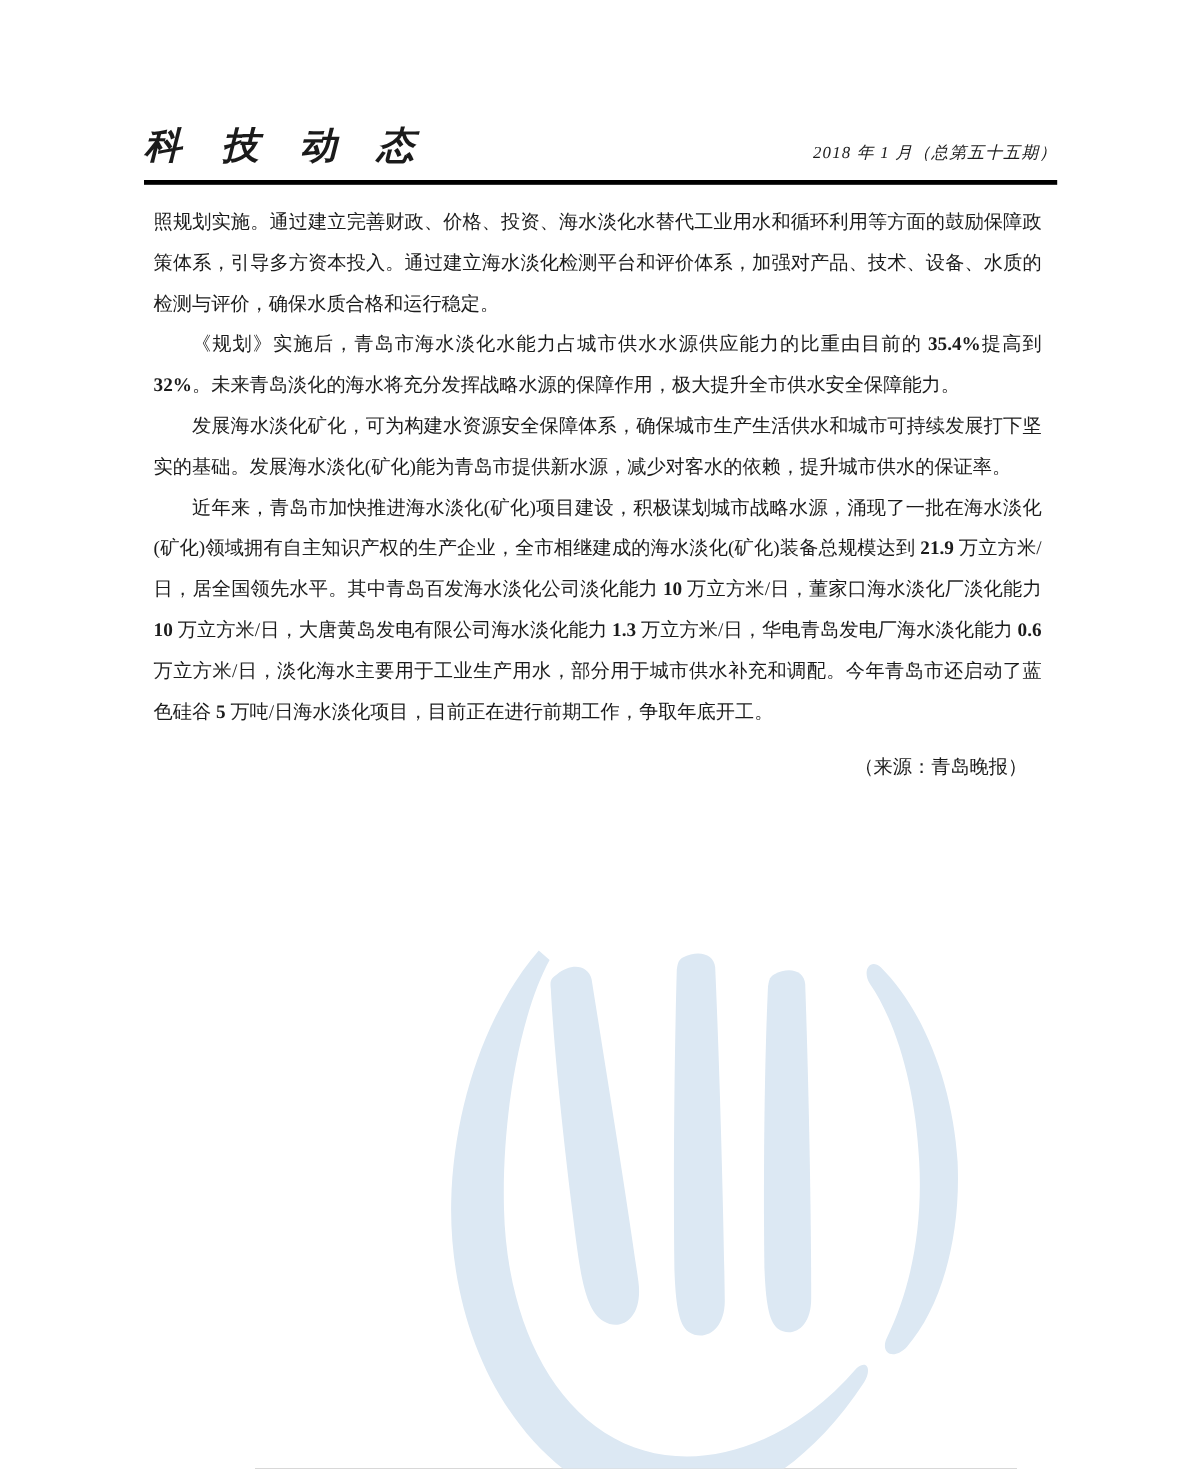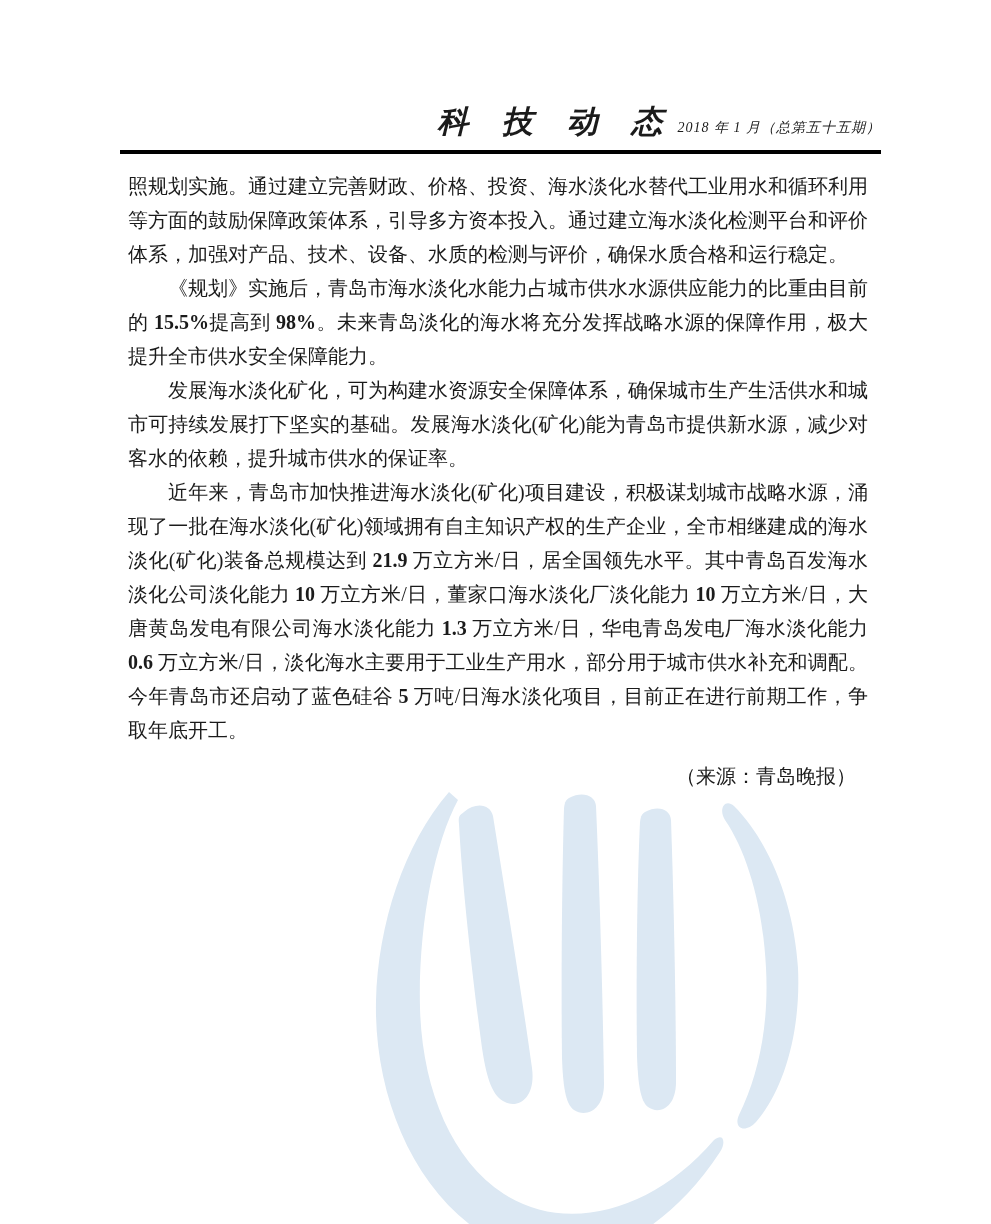--- a/index.html
+++ b/index.html
@@ -8,36 +8,36 @@
     width:991px;height:1224px;
     margin:0 auto;
     background:#ffffff;
     overflow:hidden;
     font-family:"Liberation Serif","DejaVu Serif",serif;
     color:#1b1b1b;
   }
   
   .header{position:absolute;left:120px;right:110px;top:0;z-index:2;}
   .masthead{
-    display:flex;justify-content:flex-end;align-items:baseline;
+    display:flex;justify-content:space-between;align-items:baseline;
     padding-top:101px;white-space:nowrap;
   }
   .masthead-title{
     font-size:31px;font-weight:bold;font-style:italic;
     letter-spacing:13px;
   }
   .masthead-issue{
     font-size:14px;font-weight:normal;font-style:italic;
     margin-left:2px;letter-spacing:1px;
   }
   .rule{height:4px;background:#000;margin-top:7px;}
   
   .body-text{
     position:absolute;left:128px;width:740px;top:169px;z-index:2;
-    font-size:20px;line-height:34px;text-align:justify;
+    font-size:16px;line-height:34px;text-align:justify;
   }
   .para{margin:0;}
   .para.indent{text-indent:2em;}
   .num{font-weight:bold;}
   .source{margin:12px;text-align:right;}
   
   .watermark{
     position:absolute;left:352px;top:786px;width:470px;height:520px;
     z-index:1;
   }
@@ -67,20 +67,20 @@
     <div class="masthead">
       <span class="masthead-title">科 技 动 态</span>
         <span class="masthead-issue">2018 年 1 月（总第五十五期）</span>
     </div>
     <div class="rule"></div>
   </header>
 
   <main class="body-text">
     <div id="paragraph-list">
         <p class="para"><span>照规划实施。通过建立完善财政、价格、投资、海水淡化水替代工业用水和循环利用等方面的鼓励保障政策体系，引导多方资本投入。通过建立海水淡化检测平台和评价体系，加强对产品、技术、设备、水质的检测与评价，确保水质合格和运行稳定。</span></p>
-        <p class="para indent"><span>《规划》实施后，青岛市海水淡化水能力占城市供水水源供应能力的比重由目前的 </span><span class="num">15.5%</span><span>提高到 </span><span class="num">98%</span><span>。未来青岛淡化的海水将充分发挥战略水源的保障作用，极大提升全市供水安全保障能力。</span></p>
+        <p class="para indent"><span>《规划》实施后，青岛市海水淡化水能力占城市供水水源供应能力的比重由目前的 </span><span class="num">35.4%</span><span>提高到 </span><span class="num">32%</span><span>。未来青岛淡化的海水将充分发挥战略水源的保障作用，极大提升全市供水安全保障能力。</span></p>
         <p class="para indent"><span>发展海水淡化矿化，可为构建水资源安全保障体系，确保城市生产生活供水和城市可持续发展打下坚实的基础。发展海水淡化(矿化)能为青岛市提供新水源，减少对客水的依赖，提升城市供水的保证率。</span></p>
         <p class="para indent"><span>近年来，青岛市加快推进海水淡化(矿化)项目建设，积极谋划城市战略水源，涌现了一批在海水淡化(矿化)领域拥有自主知识产权的生产企业，全市相继建成的海水淡化(矿化)装备总规模达到 </span><span class="num">21.9</span><span> 万立方米/日，居全国领先水平。其中青岛百发海水淡化公司淡化能力 </span><span class="num">10</span><span> 万立方米/日，董家口海水淡化厂淡化能力 </span><span class="num">10</span><span> 万立方米/日，大唐黄岛发电有限公司海水淡化能力 </span><span class="num">1.3</span><span> 万立方米/日，华电青岛发电厂海水淡化能力 </span><span class="num">0.6</span><span> 万立方米/日，淡化海水主要用于工业生产用水，部分用于城市供水补充和调配。今年青岛市还启动了蓝色硅谷 </span><span class="num">5</span><span> 万吨/日海水淡化项目，目前正在进行前期工作，争取年底开工。</span></p>
       </div>
     <p class="source">（来源：青岛晚报）</p>
   </main>
 
 </div>
 
 </body></html>

